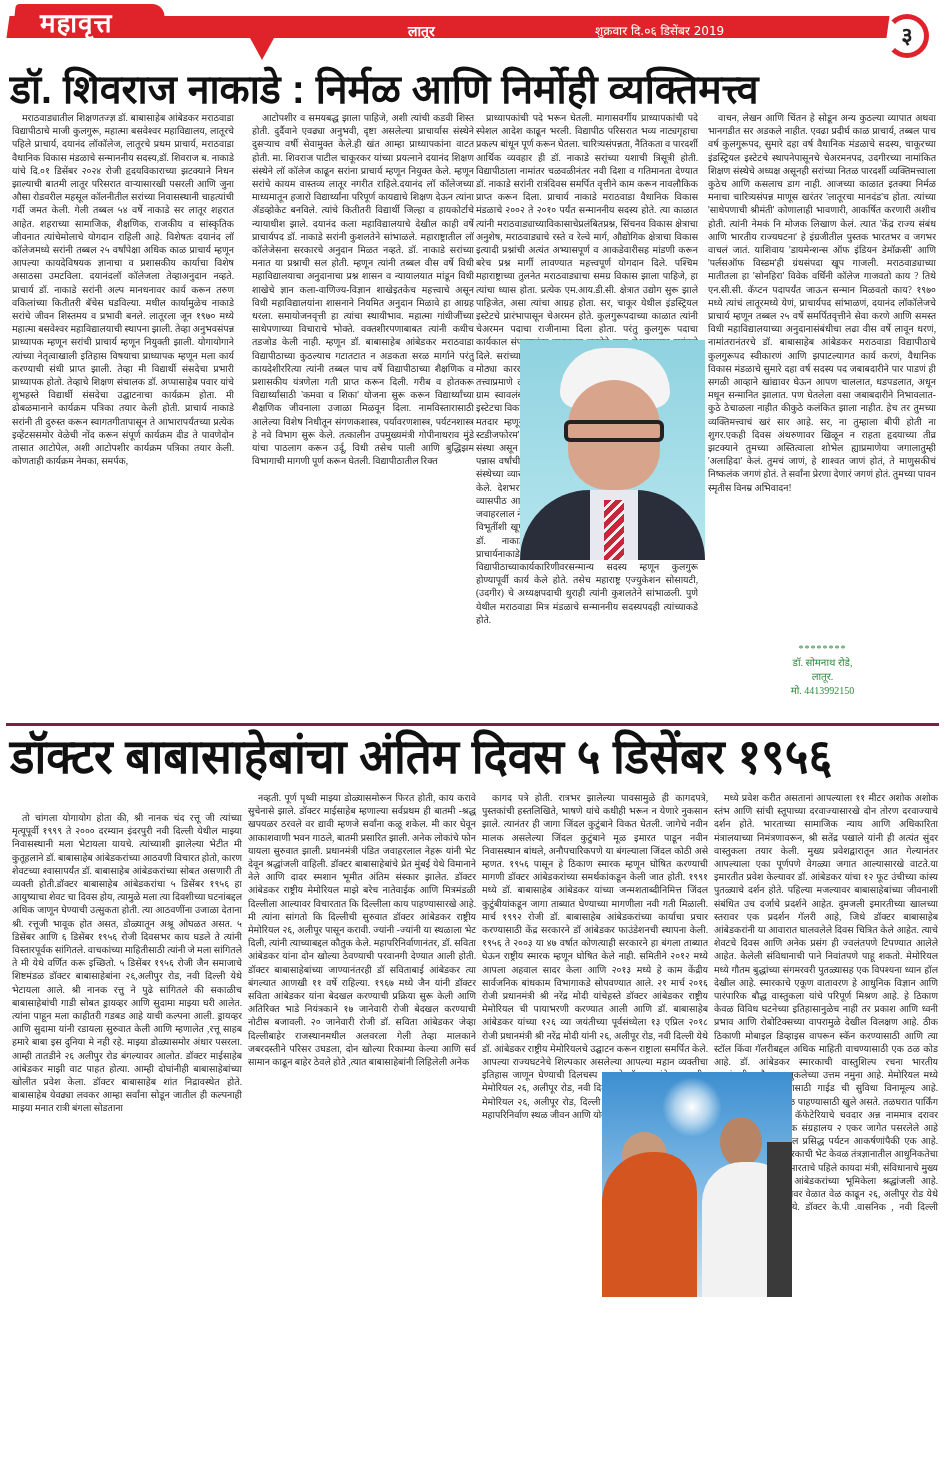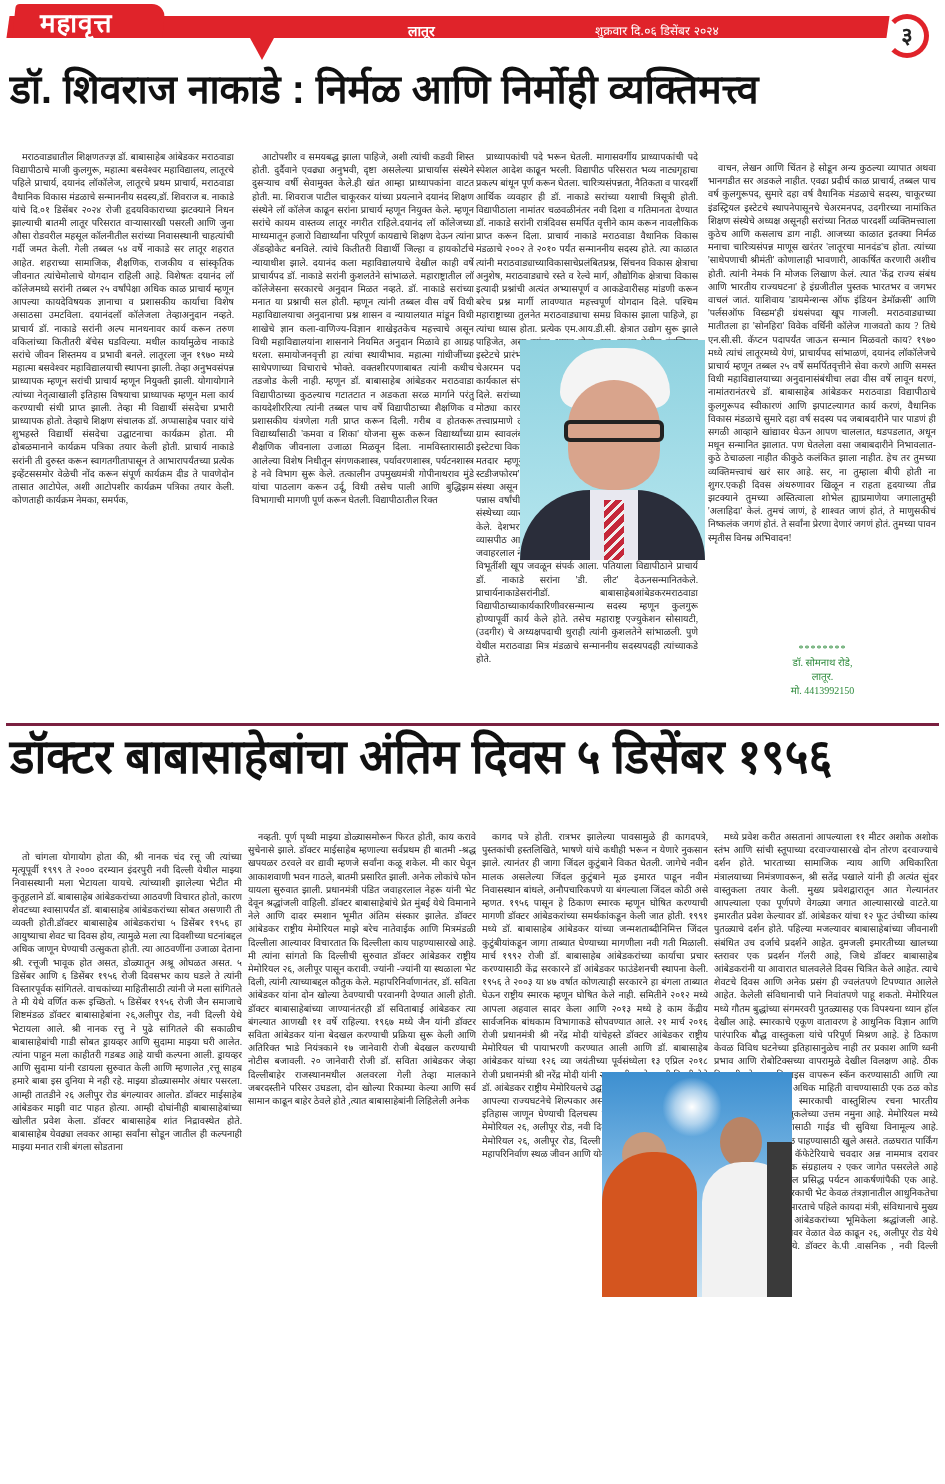--- a/index.html
+++ b/index.html
@@ -16,21 +16,21 @@
   .date { position: absolute; left: 595px; top: 22px; font-size: 12px; color: #fff; }
   .page-no { position: absolute; left: 885px; top: 14px; width: 44px; height: 44px; border-radius: 50%; border: 5px solid #e0232a; border-left-color: transparent; font-size: 22px; font-weight: bold; color: #222; text-align: center; line-height: 34px; }
 
   .headline { position: absolute; left: 10px; top: 58px; width: 930px; font-family: "Liberation Sans", sans-serif; font-weight: bold; color: #111; white-space: nowrap; transform-origin: left top; }
   .h1 { top: 60px; font-size: 40px; transform: scaleX(0.98); }
   .h2 { top: 722px; font-size: 48px; transform: scaleX(0.95); }
 
   .rule { position: absolute; left: 6px; width: 933px; height: 3px; background: #7a2040; }
 
   .col { position: absolute; font-size: 9.4px; line-height: 13.2px; text-align: justify; color: #1f1f1f; font-family: "Liberation Serif", serif; overflow: hidden; }
-  .col p { text-indent: 10px; margin-bottom: 0; margin-top: 39px; }
+  .col p { text-indent: 10px; margin-bottom: 0; }
 
   .photo { position: absolute; overflow: hidden; }
   .portrait { left: 520px; top: 340px; width: 185px; height: 220px; background: linear-gradient(180deg, #8fd2e0 0%, #b6e6ee 100%); }
   .portrait .hair { position:absolute; left:40px; top:8px; width:110px; height:60px; border-radius:55px 55px 20px 20px; background:#f4f4f4; }
   .portrait .face { position:absolute; left:48px; top:40px; width:92px; height:110px; border-radius:46px 46px 40px 40px; background:#d9a48c; }
   .portrait .glasses { position:absolute; left:44px; top:80px; width:100px; height:22px; border:4px solid #222; border-radius:6px; }
   .portrait .suit { position:absolute; left:0; top:150px; width:185px; height:80px; background:#2a2d3a; border-radius:70px 70px 0 0; }
   .portrait .shirt { position:absolute; left:70px; top:150px; width:48px; height:80px; background:#e8e8f0; }
   .portrait .tie { position:absolute; left:84px; top:160px; width:20px; height:70px; background: repeating-linear-gradient(135deg,#c5283a 0 5px,#f0f0f0 5px 8px); }
 
@@ -47,36 +47,36 @@
 </style>
 </head>
 <body>
 
 <div class="masthead">
   <div class="band"></div>
   <div class="band-tail"></div>
   <div class="brand-box"></div>
   <div class="brand">महावृत्त</div>
   <div class="city">लातूर</div>
-  <div class="date">शुक्रवार दि.०६ डिसेंबर २०२४</div>
+  <div class="date">शुक्रवार दि.०६ डिसेंबर 2019</div>
   <div class="page-no">३</div>
 </div>
 
 <h1 class="headline h1">डॉ. शिवराज नाकाडे : निर्मळ आणि निर्मोही व्यक्तिमत्त्व</h1>
 
 <div class="col" style="left:12px; top:112px; width:222px; height:606px;">
   <p>मराठवाड्यातील शिक्षणतज्ज्ञ डॉ. बाबासाहेब आंबेडकर मराठवाडा विद्यापीठाचे माजी कुलगुरू, महात्मा बसवेश्वर महाविद्यालय, लातूरचे पहिले प्राचार्य, दयानंद लॉकॉलेज, लातूरचे प्रथम प्राचार्य, मराठवाडा वैधानिक विकास मंडळाचे सन्माननीय सदस्य,डॉ. शिवराज ब. नाकाडे यांचे दि.०१ डिसेंबर २०२४ रोजी हृदयविकाराच्या झटक्याने निधन झाल्याची बातमी लातूर परिसरात वाऱ्यासारखी पसरली आणि जुना औसा रोडवरील महसूल कॉलनीतील सरांच्या निवासस्थानी चाहत्यांची गर्दी जमत केली. गेली तब्बल ५४ वर्षे नाकाडे सर लातूर शहरात आहेत. शहराच्या सामाजिक, शैक्षणिक, राजकीय व सांस्कृतिक जीवनात त्यांचेमोलाचे योगदान राहिली आहे. विशेषतः दयानंद लॉ कॉलेजमध्ये सरांनी तब्बल २५ वर्षांपेक्षा अधिक काळ प्राचार्य म्हणून आपल्या कायदेविषयक ज्ञानाचा व प्रशासकीय कार्याचा विशेष असाठसा उमटविला. दयानंदलॉ कॉलेजला तेव्हाअनुदान नव्हते. प्राचार्य डॉ. नाकाडे सरांनी अल्प मानधनावर कार्य करून तरुण वकिलांच्या कितीतरी बॅचेस घडविल्या. मधील कार्यामुळेच नाकाडे सरांचे जीवन शिस्तमय व प्रभावी बनले. लातूरला जून १९७० मध्ये महात्मा बसवेश्वर महाविद्यालयाची स्थापना झाली. तेव्हा अनुभवसंपन्न प्राध्यापक म्हणून सरांची प्राचार्य म्हणून नियुक्ती झाली. योगायोगाने त्यांच्या नेतृत्वाखाली इतिहास विषयाचा प्राध्यापक म्हणून मला कार्य करण्याची संधी प्राप्त झाली. तेव्हा मी विद्यार्थी संसदेचा प्रभारी प्राध्यापक होतो. तेव्हाचे शिक्षण संचालक डॉ. अप्पासाहेब पवार यांचे शुभहस्ते विद्यार्थी संसदेचा उद्घाटनाचा कार्यक्रम होता. मी ढोबळमानाने कार्यक्रम पत्रिका तयार केली होती. प्राचार्य नाकाडे सरांनी ती दुरुस्त करून स्वागतगीतापासून ते आभारापर्यंतच्या प्रत्येक इव्हेंटससमोर वेळेची नोंद करून संपूर्ण कार्यक्रम दीड ते पावणेदोन तासात आटोपेल, अशी आटोपशीर कार्यक्रम पत्रिका तयार केली. कोणताही कार्यक्रम नेमका, समर्पक,</p>
 </div>
 <div class="col" style="left:252px; top:112px; width:222px; height:606px;">
   <p>आटोपशीर व समयबद्ध झाला पाहिजे, अशी त्यांची कडवी शिस्त होती. दुर्दैवाने एवढ्या अनुभवी, दृष्टा असलेल्या प्राचार्यास संस्थेने दुसऱ्याच वर्षी सेवामुक्त केले.ही खंत आम्हा प्राध्यापकांना वाटत होती. मा. शिवराज पाटील चाकूरकर यांच्या प्रयत्नाने दयानंद शिक्षण संस्थेने लॉ कॉलेज काढून सरांना प्राचार्य म्हणून नियुक्त केले. म्हणून सरांचे कायम वास्तव्य लातूर नगरीत राहिले.दयानंद लॉ कॉलेजच्या माध्यमातून हजारो विद्यार्थ्यांना परिपूर्ण कायद्याचे शिक्षण देऊन त्यांना ॲडव्होकेट बनविले. त्यांचे कितीतरी विद्यार्थी जिल्हा व हायकोर्टाचे न्यायाधीश झाले. दयानंद कला महाविद्यालयाचे देखील काही वर्षे प्राचार्यपद डॉ. नाकाडे सरांनी कुशलतेने सांभाळले. महाराष्ट्रातील लॉ कॉलेजेसना सरकारचे अनुदान मिळत नव्हते. डॉ. नाकाडे सरांच्या मनात या प्रश्नाची सल होती. म्हणून त्यांनी तब्बल वीस वर्षे विधी महाविद्यालयाचा अनुदानाचा प्रश्न शासन व न्यायालयात मांडून विधी शाखेचे ज्ञान कला-वाणिज्य-विज्ञान शाखेइतकेच महत्त्वाचे असून विधी महाविद्यालयांना शासनाने नियमित अनुदान मिळावे हा आग्रह धरला. समायोजनवृत्ती हा त्यांचा स्थायीभाव. महात्मा गांधीजींच्या साधेपणाच्या विचाराचे भोक्ते. वक्तशीरपणाबाबत त्यांनी कधीच तडजोड केली नाही. म्हणून डॉ. बाबासाहेब आंबेडकर मराठवाडा विद्यापीठाच्या कुठल्याच गटातटात न अडकता सरळ मार्गाने परंतु कायदेशीररित्या त्यांनी तब्बल पाच वर्षे विद्यापीठाच्या शैक्षणिक व प्रशासकीय यंत्रणेला गती प्राप्त करून दिली. गरीब व होतकरू विद्यार्थ्यांसाठी 'कमवा व शिका' योजना सुरू करून विद्यार्थ्यांच्या शैक्षणिक जीवनाला उजाळा मिळवून दिला. नामविस्तारासाठी आलेल्या विशेष निधीतून संगणकशास्त्र, पर्यावरणशास्त्र, पर्यटनशास्त्र हे नवे विभाग सुरू केले. तत्कालीन उपमुख्यमंत्री गोपीनाथराव मुंडे यांचा पाठलाग करून उर्दू, विधी तसेच पाली आणि बुद्धिझम विभागाची मागणी पूर्ण करून घेतली. विद्यापीठातील रिक्त</p>
 </div>
 <div class="col" style="left:476px; top:112px; width:222px; height:606px;">
   <p style="shape-outside: inset(228px 0 150px 40px);">प्राध्यापकांची पदे भरून घेतली. मागासवर्गीय प्राध्यापकांची पदे स्पेशल आदेश काढून भरली. विद्यापीठ परिसरात भव्य नाट्यगृहाचा प्रकल्प बांधून पूर्ण करून घेतला. चारित्र्यसंपन्नता, नैतिकता व पारदर्शी आर्थिक व्यवहार ही डॉ. नाकाडे सरांच्या यशाची त्रिसूत्री होती. विद्यापीठाला नामांतर चळवळीनंतर नवी दिशा व गतिमानता देण्यात डॉ. नाकाडे सरांनी रात्रंदिवस समर्पित वृत्तीने काम करून नावलौकिक प्राप्त करून दिला. प्राचार्य नाकाडे मराठवाडा वैधानिक विकास मंडळाचे २००२ ते २०१० पर्यंत सन्माननीय सदस्य होते. त्या काळात त्यांनी मराठवाड्याच्याविकासाचेप्रलंबितप्रश्न, सिंचनव विकास क्षेत्राचा अनुशेष, मराठवाड्याचे रस्ते व रेल्वे मार्ग, औद्योगिक क्षेत्राचा विकास इत्यादी प्रश्नांची अत्यंत अभ्यासपूर्ण व आकडेवारीसह मांडणी करून बरेच प्रश्न मार्गी लावण्यात महत्त्वपूर्ण योगदान दिले. पश्चिम महाराष्ट्राच्या तुलनेत मराठवाड्याचा समग्र विकास झाला पाहिजे, हा त्यांचा ध्यास होता. प्रत्येक एम.आय.डी.सी. क्षेत्रात उद्योग सुरू झाले पाहिजेत, असा त्यांचा आग्रह होता. सर, चाकूर येथील इंडस्ट्रियल इस्टेटचे प्रारंभापासून चेअरमन होते. कुलगुरूपदाच्या काळात त्यांनी चेअरमन पदाचा राजीनामा दिला होता. परंतु कुलगुरू पदाचा कार्यकाल संपल्यानंतर चाकूरच्या जनतेने पुन्हा चेअरमनपद सरांकडे दिले. सरांच्या नेतृत्वाखाली आता चाकूर इंडस्ट्रियल इस्टेट छोट्या-मोठ्या कारखान्यांनी गजबजून गेली आहे. महात्मा गांधीजींच्या तत्त्वाप्रमाणे लघुउद्योग व ग्रामोद्योग गावागावातून विकसित व्हावेत, ग्राम स्वावलंबी व्हावेत या जाणिवेतूनच सरांनी चाकूर इंडस्ट्रियल इस्टेटचा विकास केला. ग्राम केंद्रित विकासाचे सर कट्टर पुरस्कार होते. मतदार म्हणून त्यांची नोंद जन्मगाव चाकूरातच होती. 'गांधीयन स्टडीजफोरम' नावाची देशपातळीवर कार्यक्रम करणारी अकॅडेमिक संस्था असून प्राचार्य डॉ. नाकाडे या संस्थेचे आजीव सदस्य होते. पन्नास वर्षांची ही जुनी संस्था असून सर या संस्थेचे अध्यक्ष होते. या संस्थेच्या व्यासपीठावर त्यांनी आपले अभ्यासपूर्ण शोध-निबंध सादर केले. देशभरातील गांधी विचारांच्या अभ्यासक व संशोधकांचे हे व्यासपीठ आहे. डॉ. नाकाडेसरांचा एन.सी.सी. कॅप्टन म्हणून पंडित जवाहरलाल नेहरू, डॉ. राधाकृष्णन, पी. सी. अलेक्झांडर अशा महान विभूतींशी खूप जवळून संपर्क आला. पतियाला विद्यापीठाने प्राचार्य डॉ. नाकाडे सरांना 'डी. लीट' देऊनसन्मानितकेले. प्राचार्यनाकाडेसरांनीडॉ. बाबासाहेबआंबेडकरमराठवाडा विद्यापीठाच्याकार्यकारिणीवरसन्मान्य सदस्य म्हणून कुलगुरू होण्यापूर्वी कार्य केले होते. तसेच महाराष्ट्र एज्युकेशन सोसायटी,(उदगीर) चे अध्यक्षपदाची धुराही त्यांनी कुशलतेने सांभाळली. पुणे येथील मराठवाडा मित्र मंडळाचे सन्माननीय सदस्यपदही त्यांच्याकडे होते.</p>
 </div>
-<div class="col" style="left:708px; top:123px; width:228px; height:528px;">
+<div class="col" style="left:708px; top:112px; width:228px; height:528px;">
   <p>वाचन, लेखन आणि चिंतन हे सोडून अन्य कुठल्या व्यापात अथवा भानगडीत सर अडकले नाहीत. एवढा प्रदीर्घ काळ प्राचार्य, तब्बल पाच वर्ष कुलगुरूपद, सुमारे दहा वर्ष वैधानिक मंडळाचे सदस्य, चाकूरच्या इंडस्ट्रियल इस्टेटचे स्थापनेपासूनचे चेअरमनपद, उदगीरच्या नामांकित शिक्षण संस्थेचे अध्यक्ष असूनही सरांच्या नितळ पारदर्शी व्यक्तिमत्त्वाला कुठेच आणि कसलाच डाग नाही. आजच्या काळात इतक्या निर्मळ मनाचा चारित्र्यसंपन्न माणूस खरंतर 'लातूरचा मानदंड'च होता. त्यांच्या 'साधेपणाची श्रीमंती' कोणालाही भावणारी, आकर्षित करणारी अशीच होती. त्यांनी नेमकं नि मोजक लिखाण केलं. त्यात 'केंद्र राज्य संबंध आणि भारतीय राज्यघटना' हे इंग्रजीतील पुस्तक भारतभर व जगभर वाचलं जातं. याशिवाय 'डायमेन्शन्स ऑफ इंडियन डेमॉक्रसी' आणि 'पर्लसऑफ विस्डम'ही ग्रंथसंपदा खूप गाजली. मराठवाड्याच्या मातीतला हा 'सोनहिरा' विवेक वर्धिनी कॉलेज गाजवतो काय ? तिथे एन.सी.सी. कॅप्टन पदापर्यंत जाऊन सन्मान मिळवतो काय? १९७० मध्ये त्यांचं लातूरमध्ये येणं, प्राचार्यपद सांभाळणं, दयानंद लॉकॉलेजचे प्राचार्य म्हणून तब्बल २५ वर्षे समर्पितवृत्तीने सेवा करणे आणि समस्त विधी महाविद्यालयाच्या अनुदानासंबंधीचा लढा वीस वर्षे लावून धरणं, नामांतरानंतरचे डॉ. बाबासाहेब आंबेडकर मराठवाडा विद्यापीठाचे कुलगुरूपद स्वीकारणं आणि झपाटल्यागत कार्य करणं, वैधानिक विकास मंडळाचे सुमारे दहा वर्ष सदस्य पद जबाबदारीने पार पाडणं ही सगळी आव्हाने खांद्यावर घेऊन आपण चाललात, धडपडलात, अधून मधून सन्मानित झालात. पण घेतलेला वसा जबाबदारीने निभावलात-कुठे ठेचाळला नाहीत कीकुठे कलंकित झाला नाहीत. हेच तर तुमच्या व्यक्तिमत्त्वाचं खरं सार आहे. सर, ना तुम्हाला बीपी होती ना शुगर.एकही दिवस अंथरुणावर खिळून न राहता हृदयाच्या तीव्र झटक्याने तुमच्या अस्तित्वाला शोभेल ह्याप्रमाणेया जगालातुम्ही 'अलाहिदा' केलं. तुमचं जाणं, हे शाश्वत जाणं होतं, ते माणुसकीचं निष्कलंक जगणं होतं. ते सर्वांना प्रेरणा देणारं जगणं होतं. तुमच्या पावन स्मृतीस विनम्र अभिवादन!</p>
 </div>
 
 <div class="photo portrait">
   <div class="hair"></div>
   <div class="face"></div>
   <div class="glasses"></div>
   <div class="suit"></div>
   <div class="shirt"></div>
   <div class="tie"></div>

